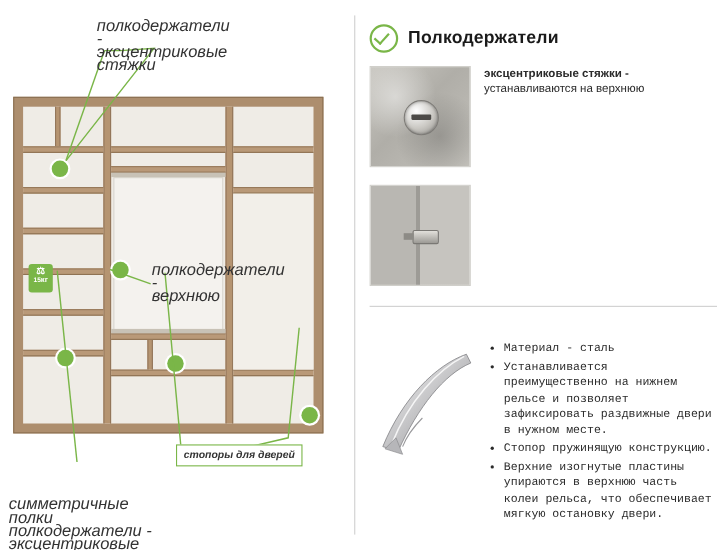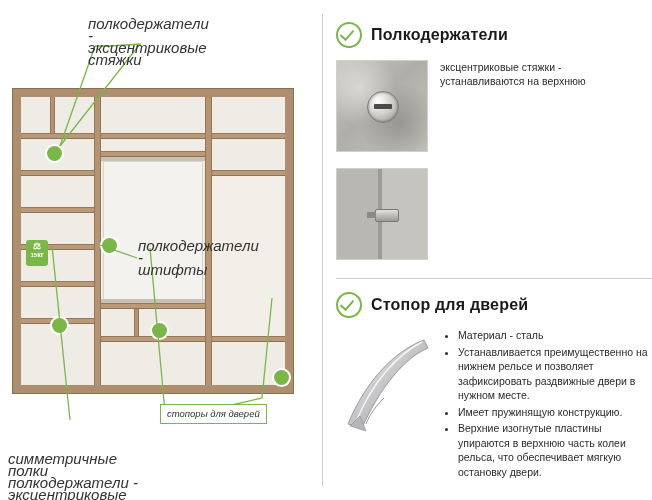--- a/index.html
+++ b/index.html
@@ -229,26 +229,27 @@
   }
   .pin:after {
     content: "";
     position: absolute;
     left: -9px; top: 2px;
     width: 9px; height: 6px;
     background: #8d8b86;
   }
 
   .item-text { font-size: 10.5px; line-height: 14px; color: #2b2b2b; }
-  .item-text b { font-weight: normal; }
+  .item-text b { font-weight: bold; }
 
   .stopper-wrap {
     display: flex;
     gap: 8px;
-    margin-top: 8px;
+    margin-top: 18px;
+    font-family: Liberation Mono, monospace;
   }
   .stopper-img {
     width: 100px; height: 108px;
     flex: none;
     position: relative;
   }
   .bullets {
     margin: 0;
     padding-left: 14px;
     font-size: 10.5px;
@@ -323,24 +324,24 @@
       </g>
     </svg>
 
     <div class="callout-text" style="left:88px; top:18px; width:120px;">
       <div>полкодержатели -</div>
       <div>эксцентриковые стяжки</div>
     </div>
 
     <div class="callout-text" style="left:138px; top:240px; width:120px;">
       <div>полкодержатели -</div>
-      <div>штифты</div>
-    </div>
-
-    <div class="callout-box" style="left:160px; top:404px;">
+      <div>верхнюю</div>
+    </div>
+
+    <div class="callout-box" style="left:160px; top:404px;font-weight:bold;">
       <span>стопоры для дверей</span>
     </div>
 
     <div class="callout-text" style="left:8px; top:422px; width:150px;margin-top:31px;">
       <div>симметричные полки</div>
       <div>полкодержатели -</div>
       <div>эксцентриковые стяжки</div>
     </div>
   </div>
 
@@ -367,43 +368,39 @@
       <div class="item" style="margin-top:16px;">
         <div class="photo panel">
           <div class="pin"></div>
         </div>
       </div>
     </div>
 
     <div class="hr"></div>
 
     <div class="section2">
-      <div class="section-head">
-        <div class="check"></div>
-        <div class="section-title">Стопор для дверей</div>
-      </div>
 
       <div class="stopper-wrap">
         <div class="stopper-img">
           <svg viewBox="0 0 100 108" width="100" height="108">
             <defs>
               <linearGradient id="steel" x1="0" y1="0" x2="1" y2="1">
                 <stop offset="0%" stop-color="#ffffff"></stop>
                 <stop offset="45%" stop-color="#c9c9cb"></stop>
                 <stop offset="100%" stop-color="#8d8d90"></stop>
               </linearGradient>
             </defs>
             <path d="M88 12 C60 22 30 52 12 96 L26 100 C44 60 68 30 92 20 Z" fill="url(#steel)" stroke="#8a8a8d" stroke-width="0.8"></path>
             <path d="M86 14 C62 26 36 54 20 94" fill="none" stroke="#ffffff" stroke-width="1.4" opacity="0.8"></path>
             <path d="M30 96 C34 86 40 78 48 70" fill="none" stroke="#9a9a9d" stroke-width="1"></path>
             <path d="M14 98 L30 103 L24 88 Z" fill="#b6b6b9" stroke="#8a8a8d" stroke-width="0.6"></path>
           </svg>
         </div>
         <ul class="bullets">
           <li>Материал - сталь</li>
           <li>Устанавливается преимущественно на нижнем рельсе и позволяет зафиксировать раздвижные двери в нужном месте.</li>
-          <li>Имеет пружинящую конструкцию.</li>
+          <li>Стопор пружинящую конструкцию.</li>
           <li>Верхние изогнутые пластины упираются в верхнюю часть колеи рельса, что обеспечивает мягкую остановку двери.</li>
         </ul>
       </div>
     </div>
   </div>
 </div>
 
 </body></html>

